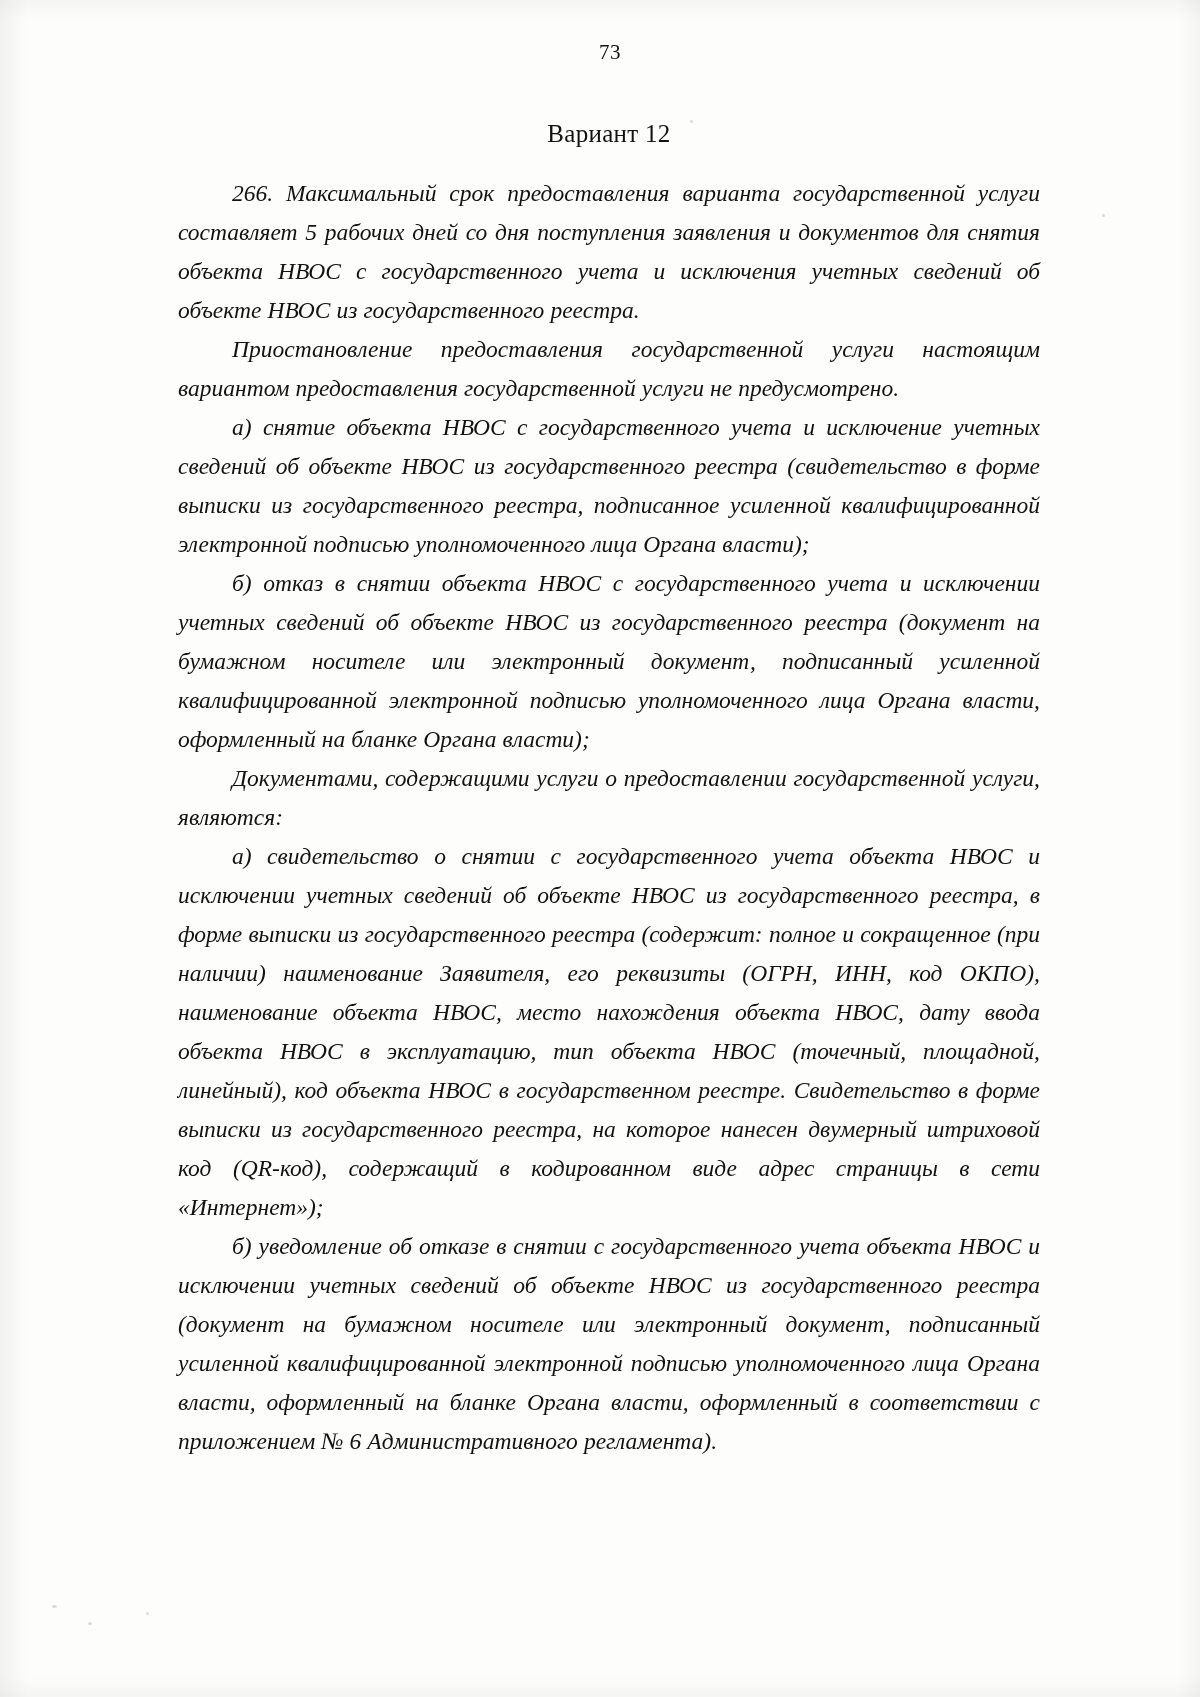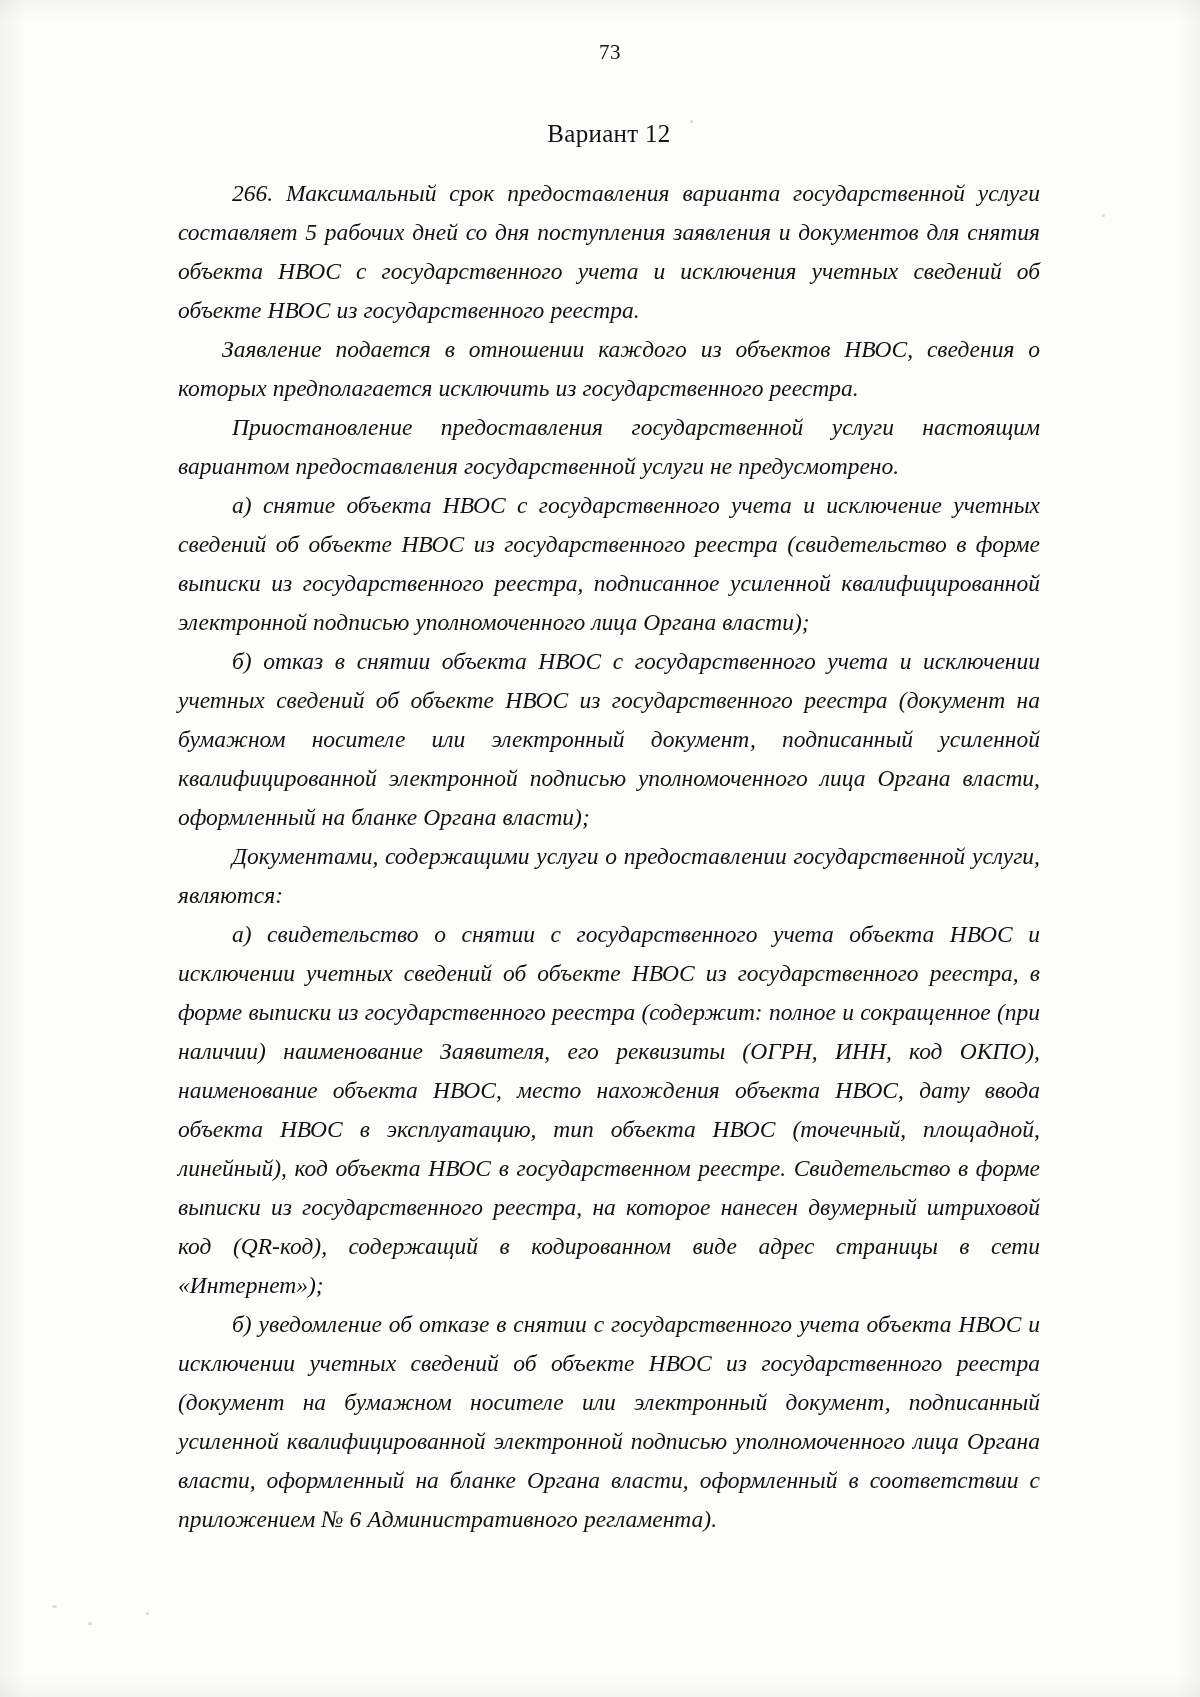--- a/index.html
+++ b/index.html
@@ -78,21 +78,20 @@
 
 <div class="page">
 
   <div class="page-number">73</div>
 
   <div class="content">
 
     <h1 class="doc-title">Вариант 12</h1>
 
     <p class="para">266. Максимальный срок предоставления варианта государственной услуги составляет 5 рабочих дней со дня поступления заявления и документов для снятия объекта НВОС с государственного учета и исключения учетных сведений об объекте НВОС из государственного реестра.</p>
-    <p class="para tight">Заявление подается в отношении каждого из объектов НВОС, сведения о которых предполагается исключить из государственного реестра.</p>
     <p class="para">Приостановление предоставления государственной услуги настоящим вариантом предоставления государственной услуги не предусмотрено.</p>
     <p class="para">а) снятие объекта НВОС с государственного учета и исключение учетных сведений об объекте НВОС из государственного реестра (свидетельство в форме выписки из государственного реестра, подписанное усиленной квалифицированной электронной подписью уполномоченного лица Органа власти);</p>
     <p class="para">б) отказ в снятии объекта НВОС с государственного учета и исключении учетных сведений об объекте НВОС из государственного реестра (документ на бумажном носителе или электронный документ, подписанный усиленной квалифицированной электронной подписью уполномоченного лица Органа власти, оформленный на бланке Органа власти);</p>
     <p class="para">Документами, содержащими услуги о предоставлении государственной услуги, являются:</p>
     <p class="para">а) свидетельство о снятии с государственного учета объекта НВОС и исключении учетных сведений об объекте НВОС из государственного реестра, в форме выписки из государственного реестра (содержит: полное и сокращенное (при наличии) наименование Заявителя, его реквизиты (ОГРН, ИНН, код ОКПО), наименование объекта НВОС, место нахождения объекта НВОС, дату ввода объекта НВОС в эксплуатацию, тип объекта НВОС (точечный, площадной, линейный), код объекта НВОС в государственном реестре. Свидетельство в форме выписки из государственного реестра, на которое нанесен двумерный штриховой код (QR-код), содержащий в кодированном виде адрес страницы в сети «Интернет»);</p>
     <p class="para">б) уведомление об отказе в снятии с государственного учета объекта НВОС и исключении учетных сведений об объекте НВОС из государственного реестра (документ на бумажном носителе или электронный документ, подписанный усиленной квалифицированной электронной подписью уполномоченного лица Органа власти, оформленный на бланке Органа власти, оформленный в соответствии с приложением № 6 Административного регламента).</p>
 
   </div>
 
   <span class="speck" style="left:52px;  top:1605px; width:5px;  height:3px;"></span>

